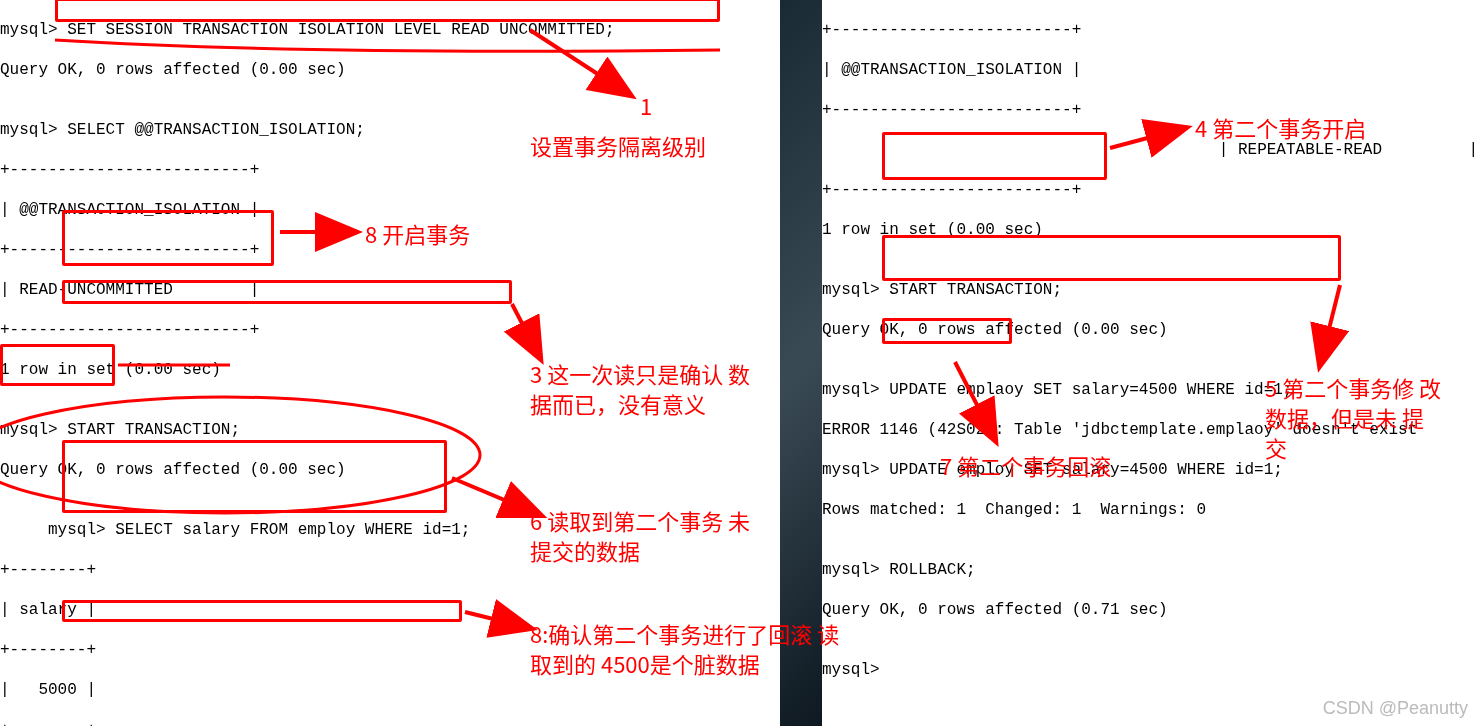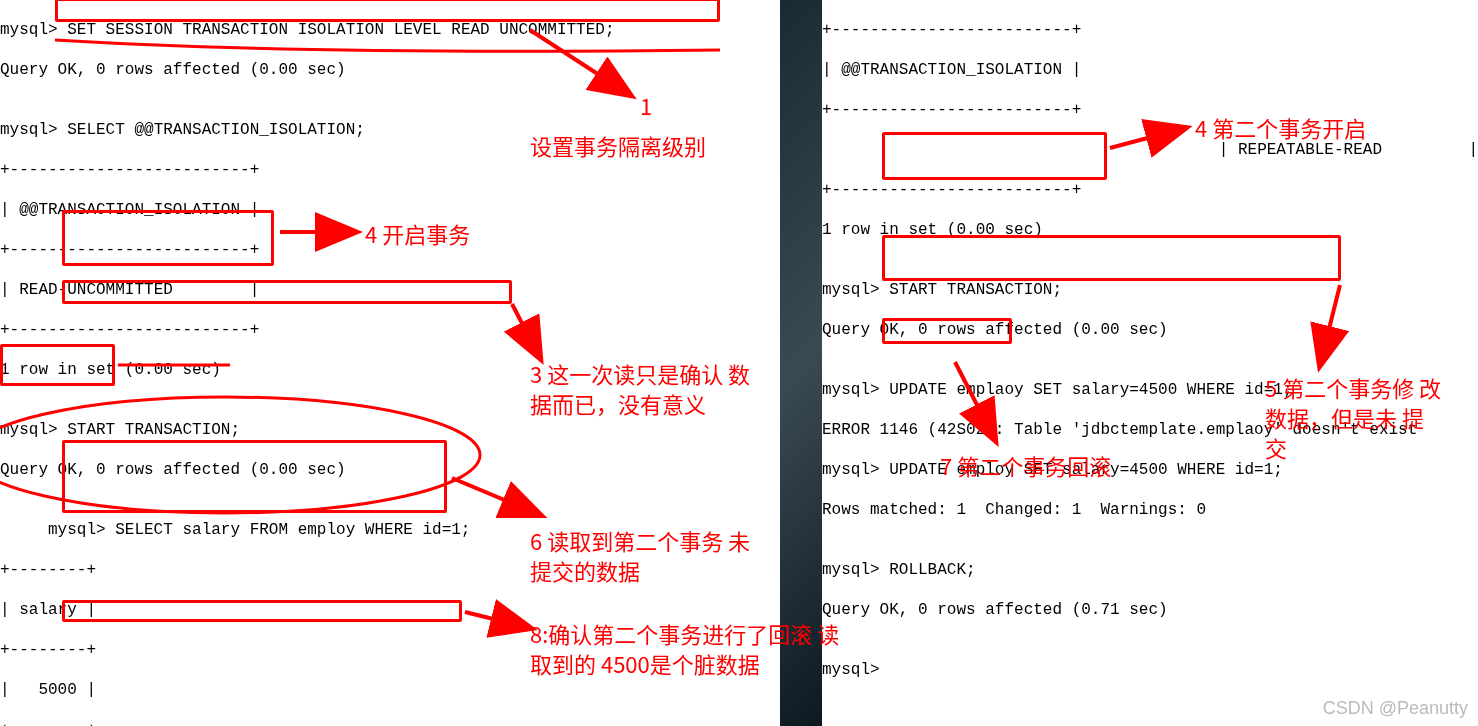--- a/index.html
+++ b/index.html
@@ -168,24 +168,24 @@
 
   <line x1="1110" y1="148" x2="1185" y2="128" stroke="#ff0000" stroke-width="4" marker-end="url(#arrowhead)"></line>
 
   <line x1="1340" y1="285" x2="1320" y2="365" stroke="#ff0000" stroke-width="4" marker-end="url(#arrowhead)"></line>
 
   <line x1="955" y1="362" x2="995" y2="440" stroke="#ff0000" stroke-width="4" marker-end="url(#arrowhead)"></line>
 </svg>
 
 <div class="anno" style="left:640px; top:90px;">1</div>
 <div class="anno" style="left:530px; top:130px;">设置事务隔离级别</div>
-<div class="anno" style="left:365px; top:218px;">4 开启事务</div>
+<div class="anno" style="left:365px; top:218px;">8 开启事务</div>
 <div class="anno" style="left:530px; top:358px; width:230px;">3 这一次读只是确认
 数据而已，没有意义</div>
-<div class="anno" style="left:530px; top:525px; width:230px;">6 读取到第二个事务
+<div class="anno" style="left:530px; top:505px; width:230px;">6 读取到第二个事务
 未提交的数据</div>
 <div class="anno" style="left:530px; top:618px; width:320px;">8:确认第二个事务进行了回滚
 读取到的 4500是个脏数据</div>
 <div class="anno" style="left:1195px; top:112px;">4 第二个事务开启</div>
 <div class="anno" style="left:1265px; top:372px; width:180px;">5 第二个事务修
 改数据，但是未
 提交</div>
 <div class="anno" style="left:940px; top:450px;">7 第二个事务回滚</div>
 
 <div class="watermark">CSDN @Peanutty</div>

